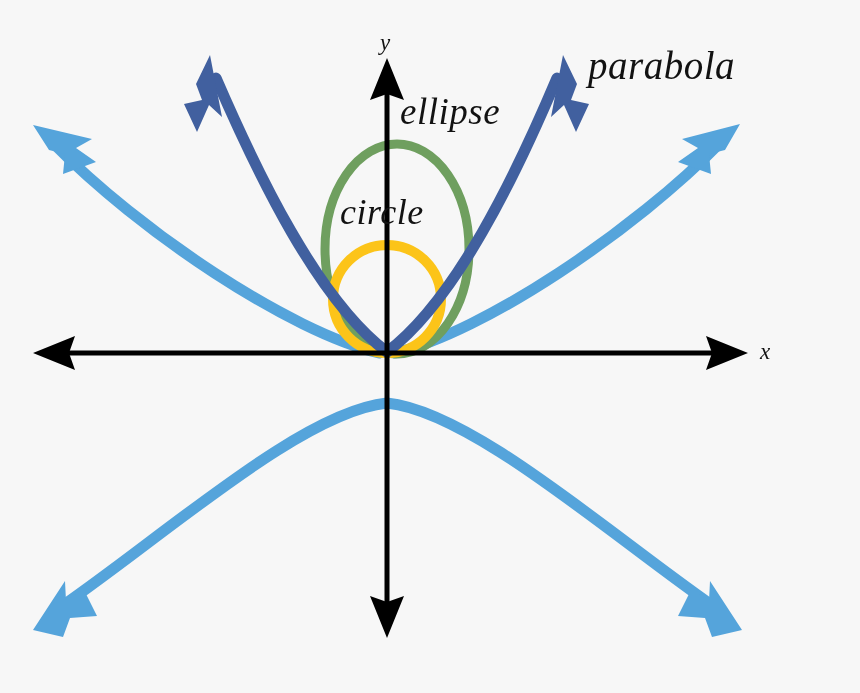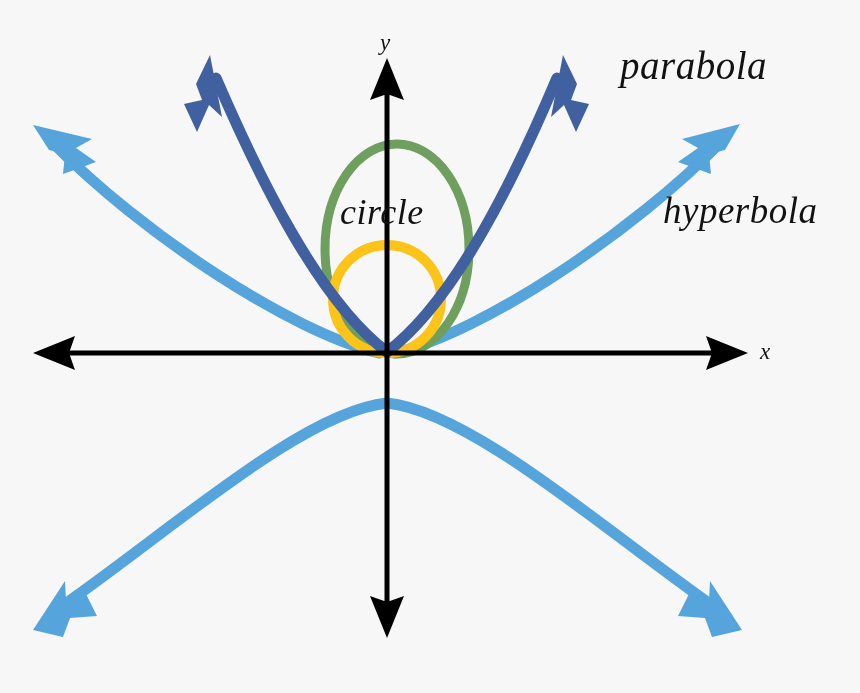--- a/index.html
+++ b/index.html
@@ -42,21 +42,20 @@
     font-family: "Liberation Serif", serif;
     font-style: italic;
     color: #121212;
     white-space: nowrap;
     line-height: 1;
   }
   #label-parabola {
     left: 588px;
     top: 46px;
     font-size: 39px;
-    margin-left: 32px;
   }
   #label-ellipse {
     left: 400px;
     top: 93px;
     font-size: 37px;
   }
   #label-hyperbola {
     left: 663px;
     top: 192px;
     font-size: 37px;
@@ -117,22 +116,22 @@
       <line x1="387" y1="66" x2="387" y2="630" stroke="#000000" stroke-width="5"></line>
       <polygon points="748,353 706,336 712,353 706,370" fill="#000000"></polygon>
       <polygon points="33,353 75,336 69,353 75,370" fill="#000000"></polygon>
       <polygon points="387,58 370,100 387,94 404,100" fill="#000000"></polygon>
       <polygon points="387,638 370,596 387,602 404,596" fill="#000000"></polygon>
     </g>
   </svg>
 
   <div class="curve-label" id="label-parabola">parabola</div>
 
+  <div class="curve-label" id="label-ellipse">ellipse</div>
 
-  <div class="curve-label" id="label-hyperbola">hyperbola</div>
 
   <div class="curve-label" id="label-circle">circle</div>
 
   <div class="axis-label" id="label-x-axis">x</div>
 
   <div class="axis-label" id="label-y-axis">y</div>
 
 </div>
 
 </body></html>

